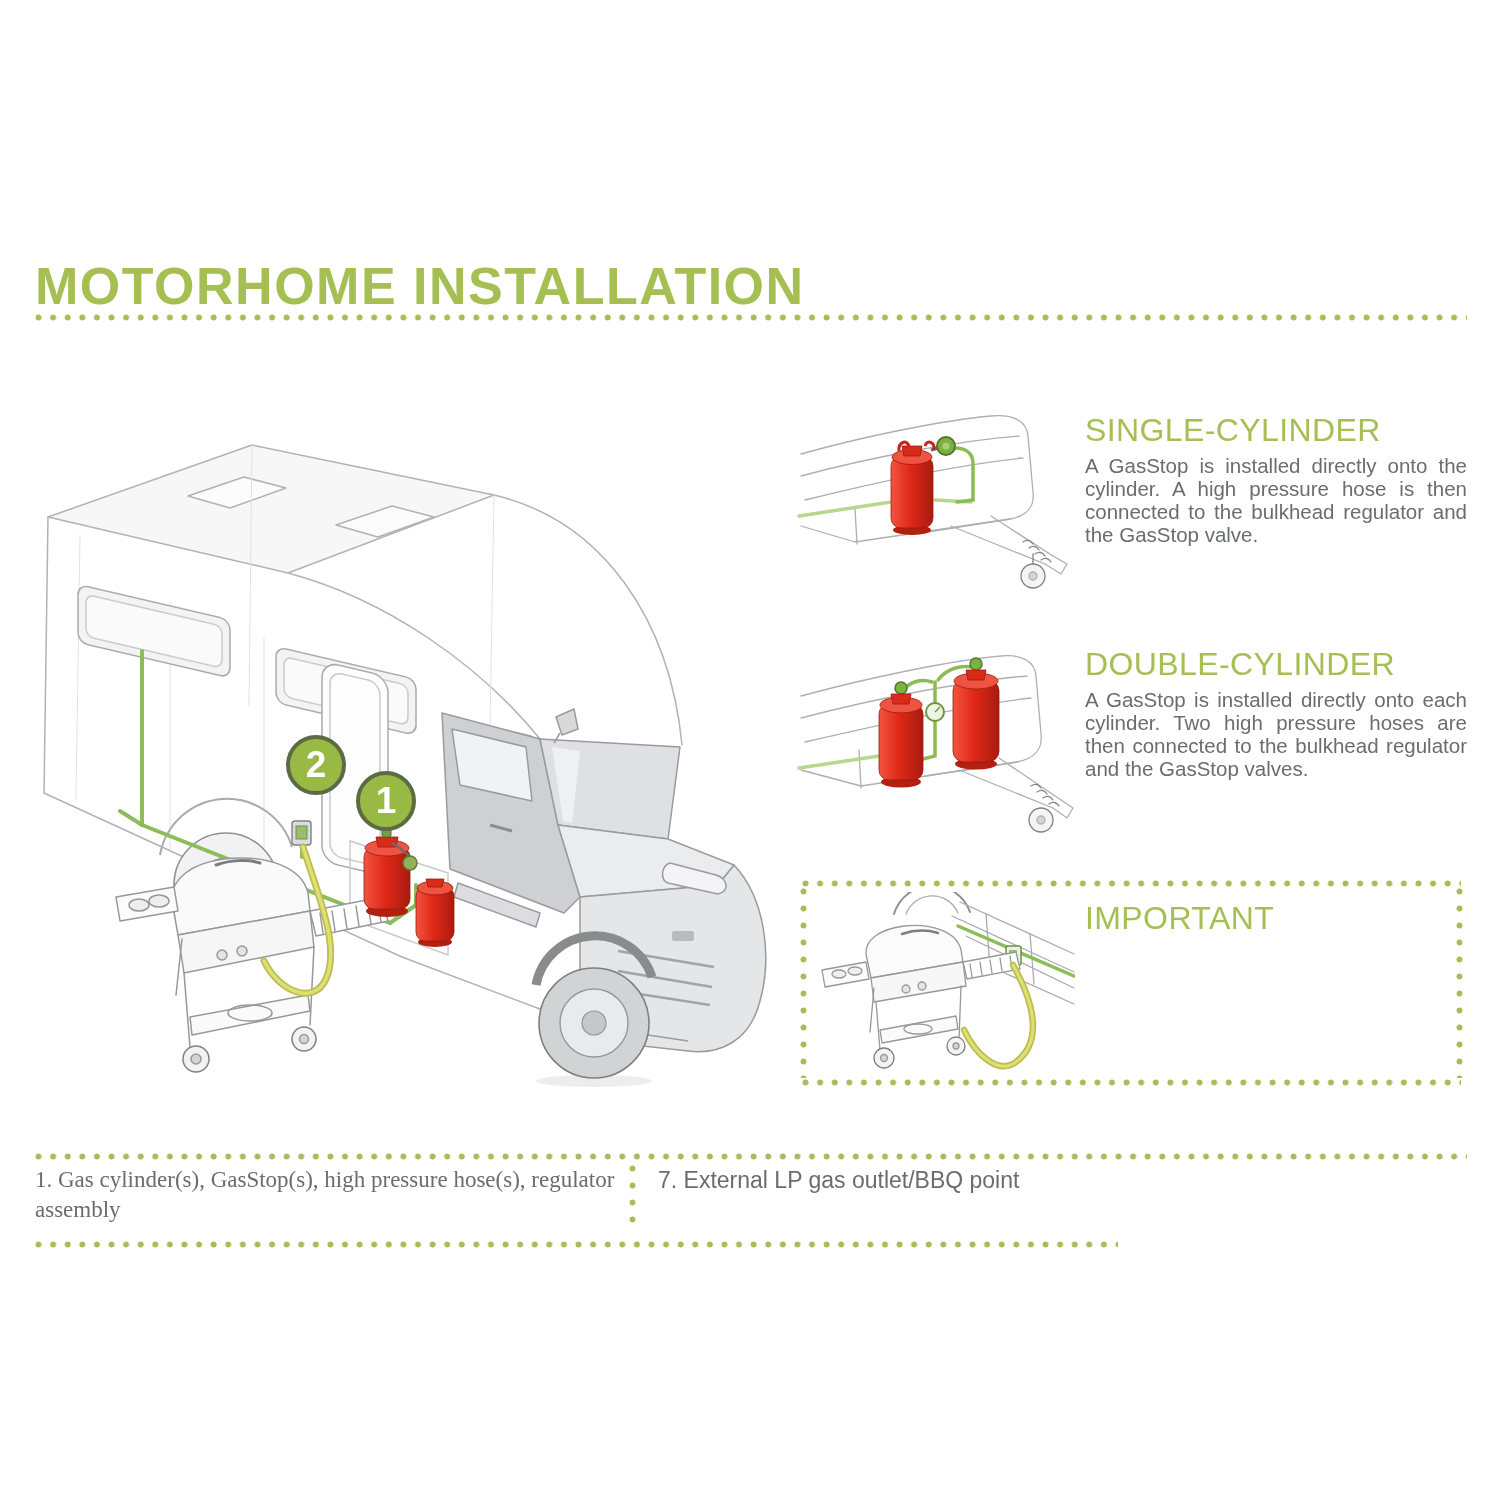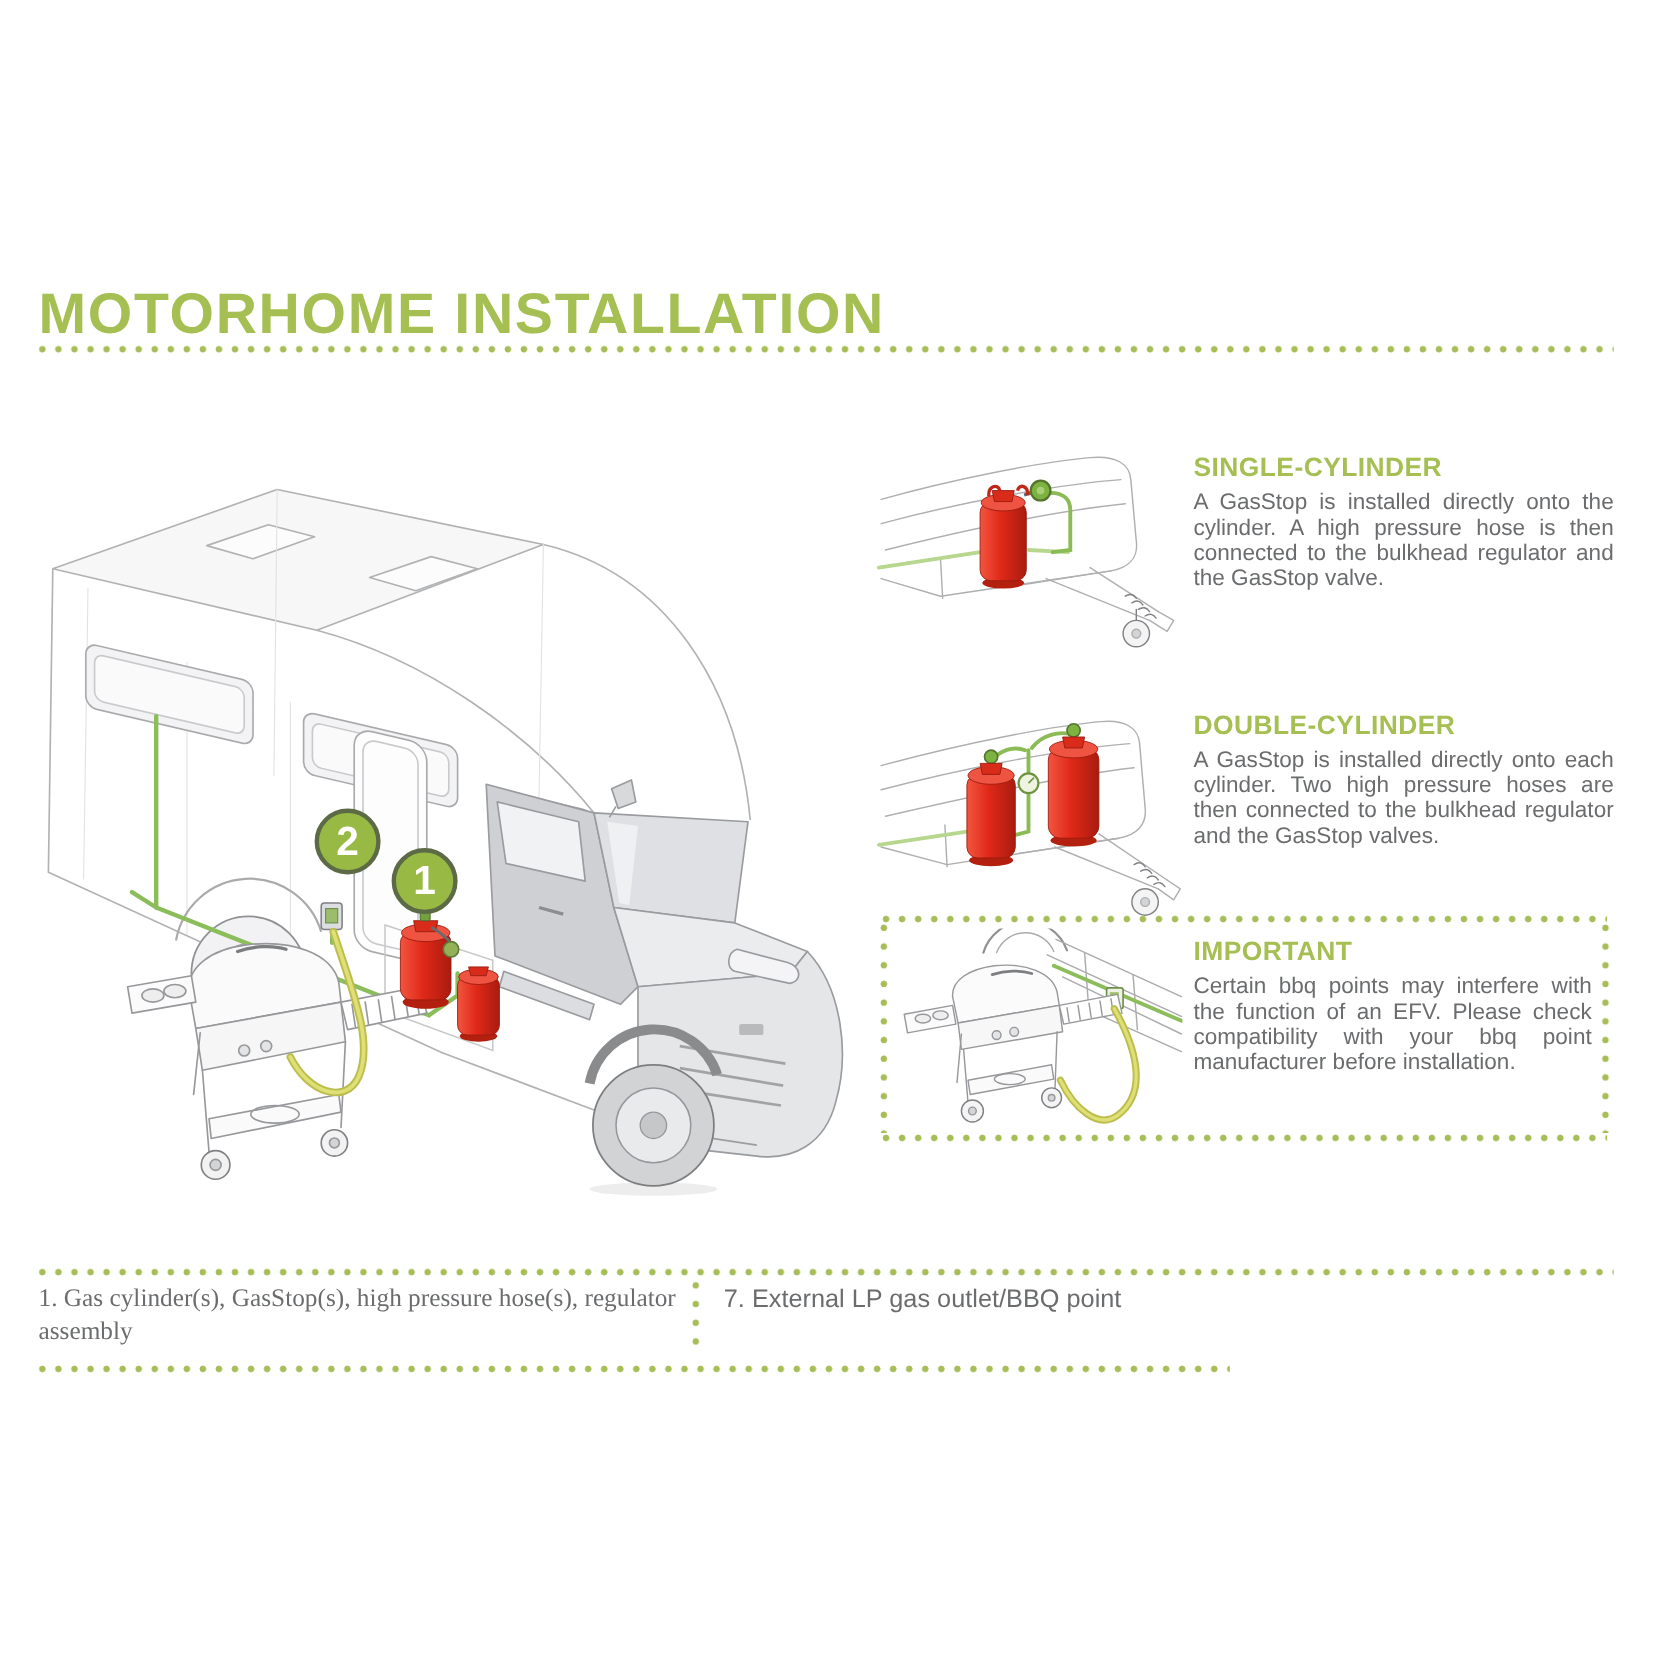--- a/index.html
+++ b/index.html
@@ -42,29 +42,29 @@
   }
   .callout-2{left:266px;top:340px;}
   .callout-1{left:336px;top:376px;}
 
   .side-section{position:absolute;}
   .sec-single{left:795px;top:398px;width:672px;height:220px;}
   .sec-double{left:795px;top:632px;width:672px;height:230px;}
   .sec-fig{position:absolute;left:0;top:6px;}
   .sec-text{position:absolute;left:290px;top:14px;width:382px;}
   .sec-heading{
-    font-size:24px;font-weight:700;letter-spacing:0.4px;
+    font-size:32px;font-weight:400;letter-spacing:0.4px;
     color:var(--accent-green);margin-bottom:5px;white-space:nowrap;
   }
   .sec-body{
     font-size:20.5px;line-height:1.13;color:var(--body-text);
     text-align:justify;
   }
 
-  .important-box{position:absolute;left:800px;top:832px;width:663px;height:208px;}
+  .important-box{position:absolute;left:800px;top:880px;width:663px;height:208px;}
   .important-box .edge-top{left:2px;top:0;width:659px;}
   .important-box .edge-bottom{left:2px;top:199px;width:659px;}
   .important-box .edge-left{left:0;top:8px;height:190px;}
   .important-box .edge-right{left:656px;top:8px;height:190px;}
   .important-fig{position:absolute;left:10px;top:12px;}
   .important-text{position:absolute;left:285px;top:20px;width:362px;}
 
   .legend{position:absolute;left:0;top:1150px;width:1503px;height:110px;}
   .legend-rule-top{left:35px;top:3px;width:1432px;}
   .legend-rule-bottom{left:35px;top:91px;width:1083px;}
@@ -330,21 +330,20 @@
           <circle cx="74" cy="166" r="3.5" fill="#d3d4d6"></circle>
           <circle cx="146" cy="154" r="9" fill="#f4f4f5" stroke="#808184"></circle>
           <circle cx="146" cy="154" r="3" fill="#d3d4d6"></circle>
         </g>
         <path d="M203,73 C228,118 230,152 206,170 C188,183 166,163 154,138" stroke="#bcbd4e" stroke-width="6.5" fill="none" stroke-linecap="round"></path>
         <path d="M203,73 C228,118 230,152 206,170 C188,183 166,163 154,138" stroke="#dedf74" stroke-width="3" fill="none" stroke-linecap="round"></path>
       </svg>
     </figure>
     <div class="important-text">
       <h2 class="sec-heading">IMPORTANT</h2>
-      <p class="sec-body">Certain bbq points may interfere with the function of an EFV. Please check compatibility with your bbq point manufacturer before installation.</p>
     </div>
   </section>
 
   <footer class="legend">
     <div class="dot-h legend-rule-top"></div>
     <p class="legend-item legend-item-1">1. Gas cylinder(s), GasStop(s), high pressure hose(s), regulator assembly</p>
     <div class="dot-v legend-divider"></div>
     <p class="legend-item legend-item-2">7. External LP gas outlet/BBQ point</p>
     <div class="dot-h legend-rule-bottom"></div>
   </footer>

